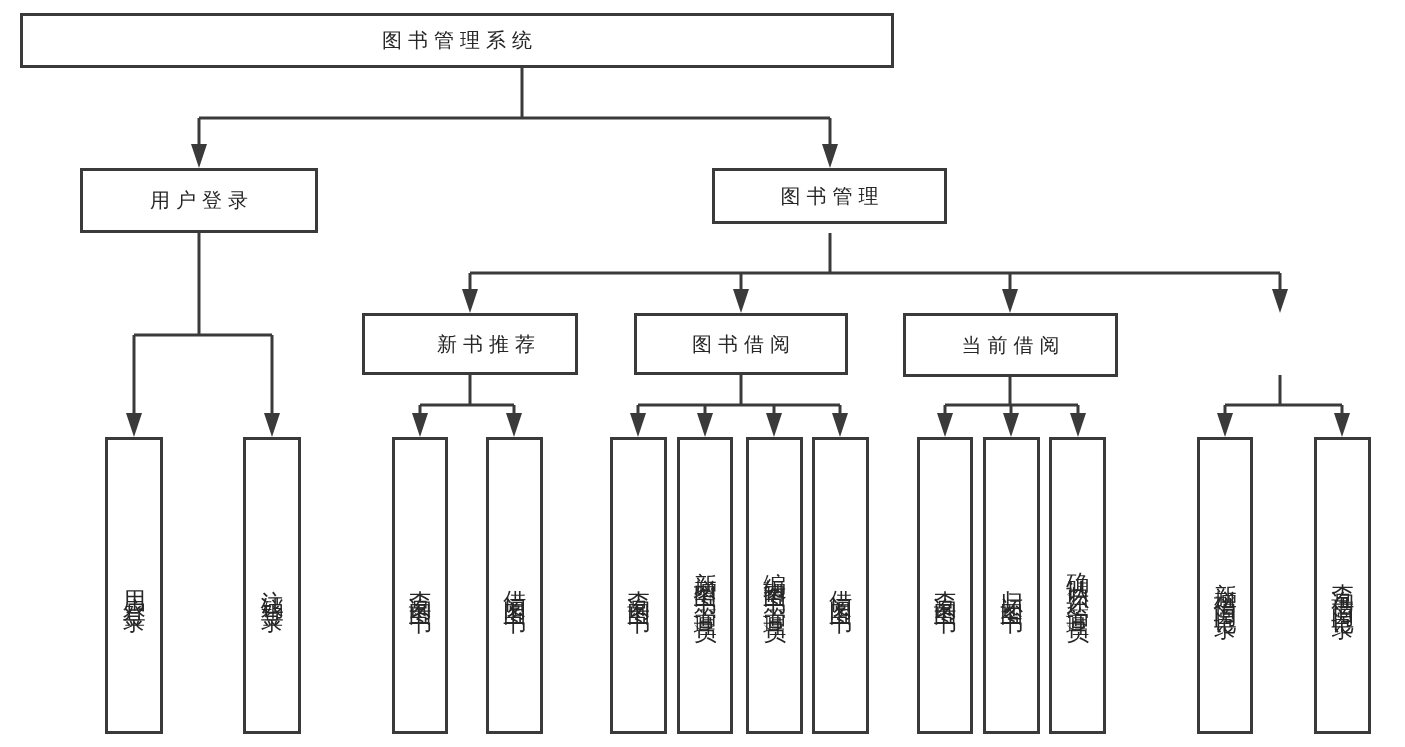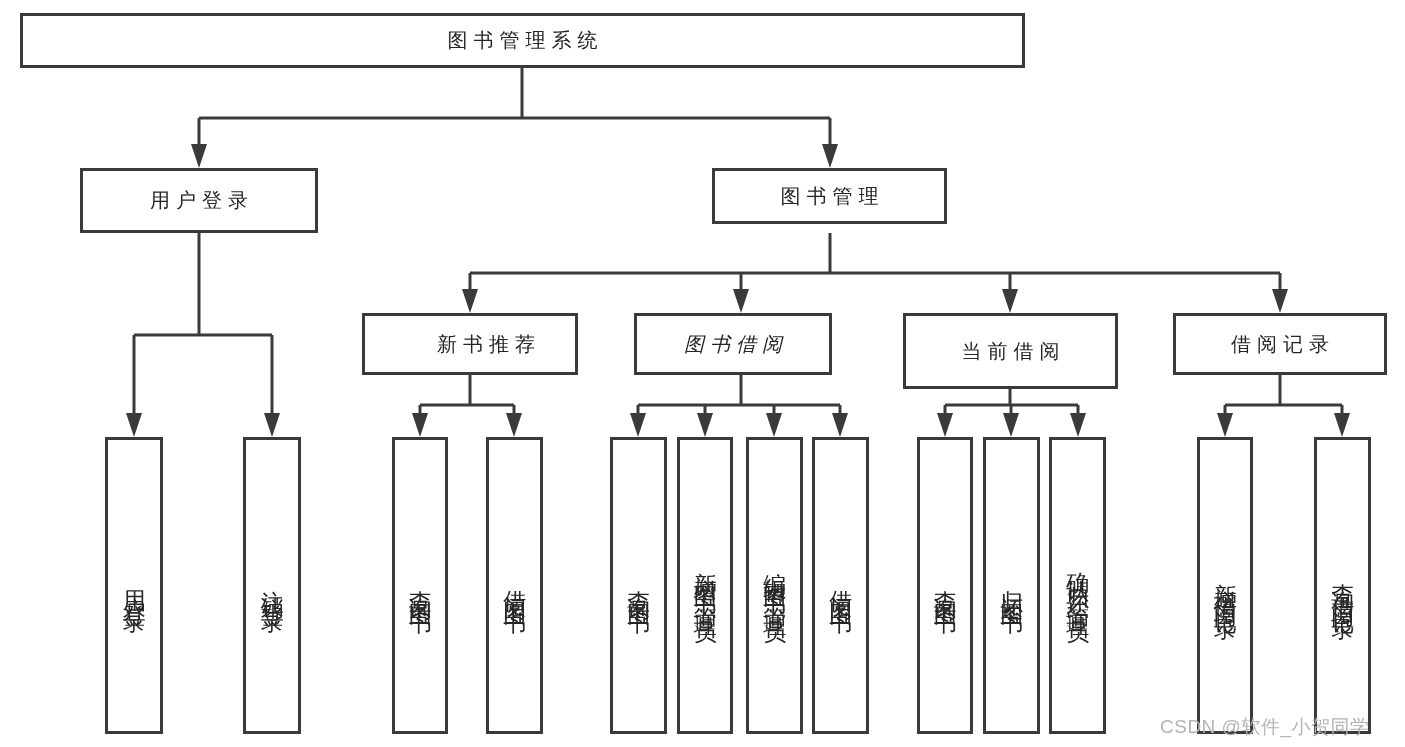--- a/index.html
+++ b/index.html
@@ -106,42 +106,39 @@
       <polygon points="697,413 713,413 705,437" fill="#3a3a3a"></polygon>
       <polygon points="766,413 782,413 774,437" fill="#3a3a3a"></polygon>
       <polygon points="832,413 848,413 840,437" fill="#3a3a3a"></polygon>
       <polygon points="937,413 953,413 945,437" fill="#3a3a3a"></polygon>
       <polygon points="1003,413 1019,413 1011,437" fill="#3a3a3a"></polygon>
       <polygon points="1070,413 1086,413 1078,437" fill="#3a3a3a"></polygon>
       <polygon points="1217,413 1233,413 1225,437" fill="#3a3a3a"></polygon>
       <polygon points="1334,413 1350,413 1342,437" fill="#3a3a3a"></polygon>
     </svg>
 
-  <div class="box" style="left:20px;top:13px;width:1005px;height:55px;">
+  <div class="box" style="left:20px;top:13px;width:874px;height:55px;">
     <span class="h-label">图书管理系统</span>
   </div>
 
   <div class="box" style="left:80px;top:168px;width:238px;height:65px;">
     <span class="h-label">用户登录</span>
   </div>
   <div class="box" style="left:712px;top:168px;width:235px;height:56px;">
     <span class="h-label">图书管理</span>
   </div>
 
   <div class="box" style="left:362px;top:313px;width:216px;height:62px;padding-left:32px;">
     <span class="h-label">新书推荐</span>
   </div>
-  <div class="box" style="left:634px;top:313px;width:198px;height:62px;font-style:italic;">
+  <div class="box" style="left:634px;top:313px;width:214px;height:62px;">
     <span class="h-label">图书借阅</span>
   </div>
-  <div class="box" style="left:903px;top:313px;width:215px;height:76px;">
+  <div class="box" style="left:903px;top:313px;width:215px;height:64px;">
     <span class="h-label">当前借阅</span>
-  </div>
-  <div class="box" style="left:1173px;top:313px;width:214px;height:62px;">
-    <span class="h-label">借阅记录</span>
   </div>
 
   <div class="box" style="left:105px;top:437px;width:58px;height:297px;">
     <span class="v-label">用户登录</span>
   </div>
   <div class="box" style="left:243px;top:437px;width:58px;height:297px;">
     <span class="v-label">注销登录</span>
   </div>
 
   <div class="box" style="left:392px;top:437px;width:56px;height:297px;">
@@ -174,15 +171,14 @@
     <span class="v-label">确认归还（管理员）</span>
   </div>
 
   <div class="box" style="left:1197px;top:437px;width:56px;height:297px;">
     <span class="v-label">新增借阅记录</span>
   </div>
   <div class="box" style="left:1314px;top:437px;width:57px;height:297px;">
     <span class="v-label">查询借阅记录</span>
   </div>
 
-  <div class="watermark">CSDN @软件_小贺同学</div>
 
 </div>
 
 </body></html>

